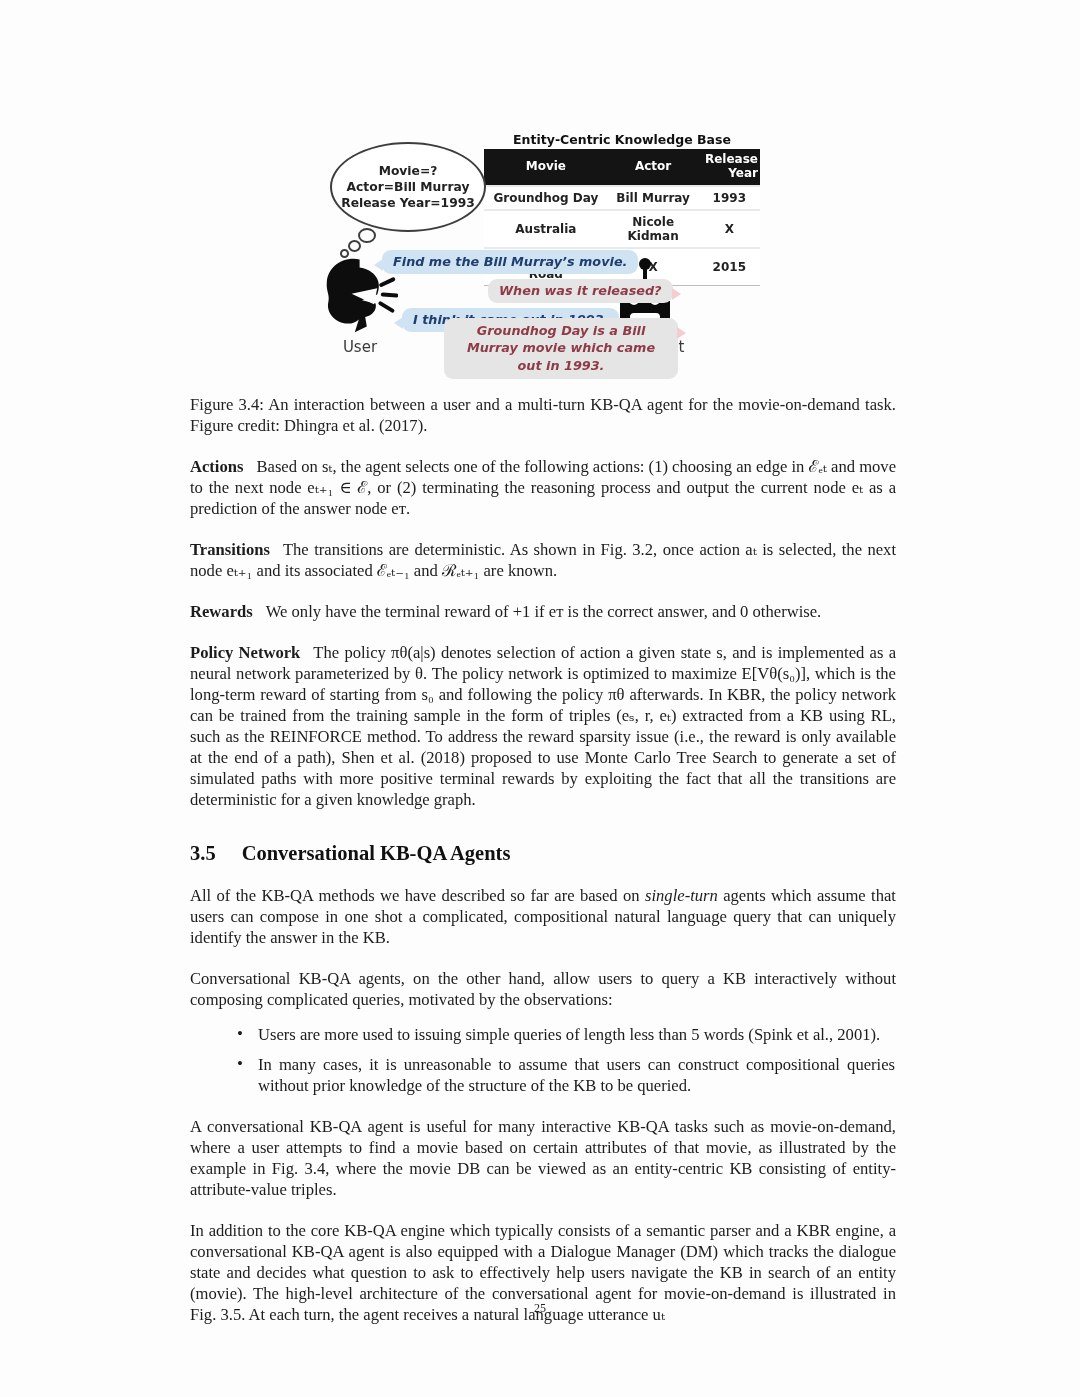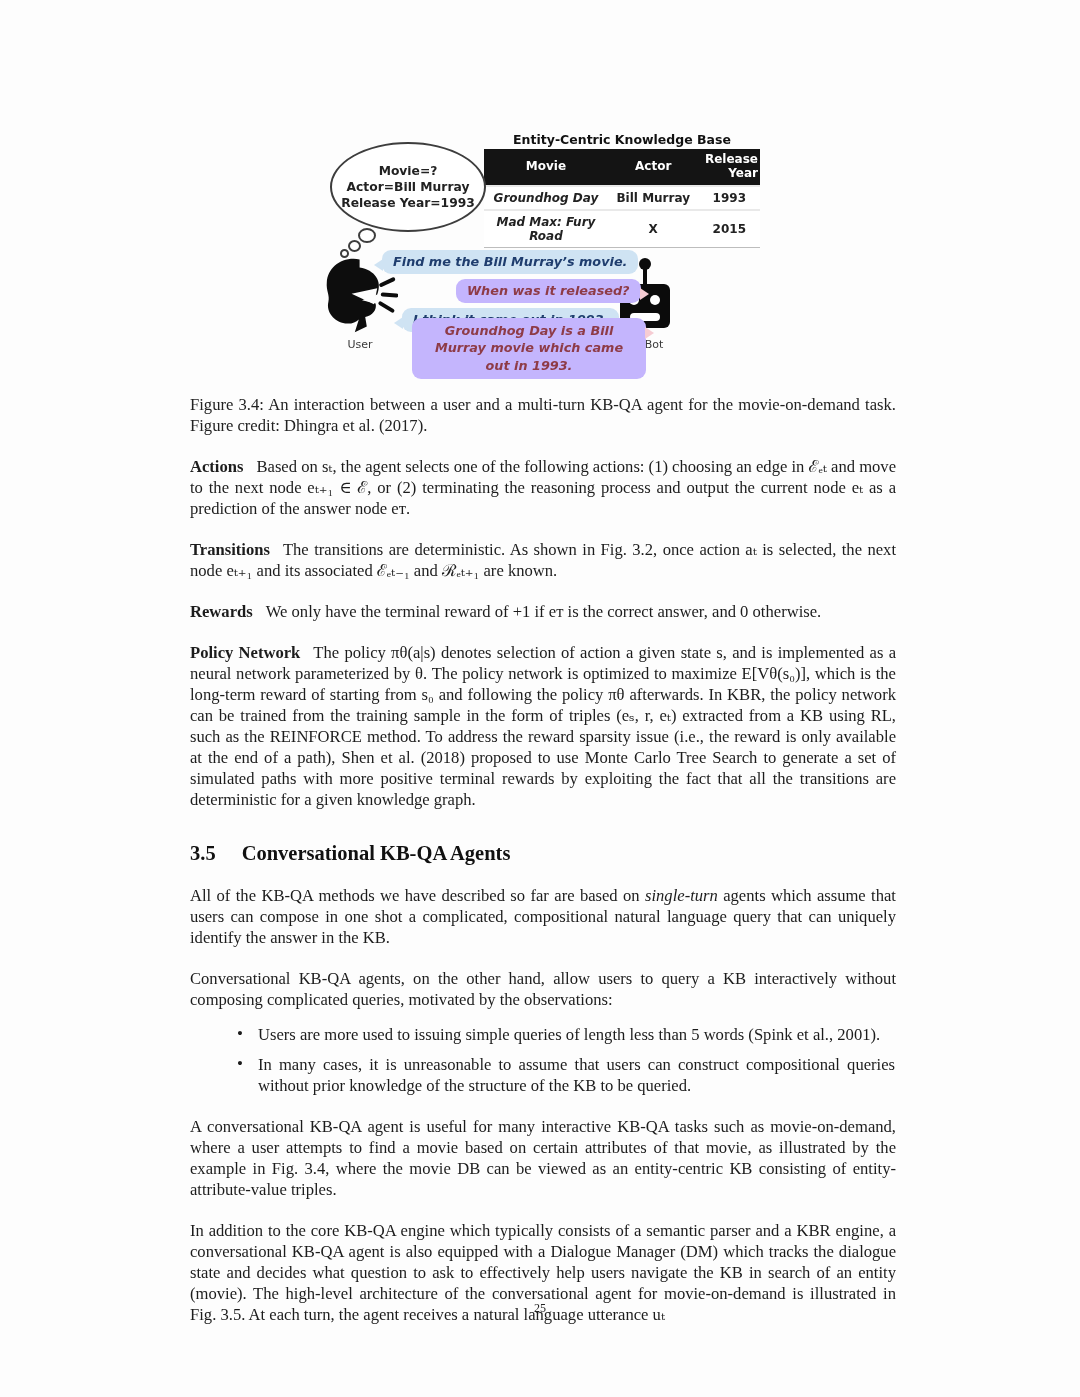--- a/index.html
+++ b/index.html
@@ -17,54 +17,54 @@
 
   .fig-title { position:absolute; left:294px; top:0; width:276px;
     text-align:center; font-size:12.5px; font-weight:bold; color:#111; }
 
   .kb-table { position:absolute; left:294px; top:17px; width:276px;
     border-collapse:collapse; font-size:12px; }
   .kb-table th { background:#141414; color:#fff; font-weight:bold;
     padding:4px 2px; line-height:1.15; }
   .kb-table td { text-align:center; padding:4px 2px; color:#222; font-weight:600;
     border-top:2px solid #e9e9e9; border-bottom:1px solid #bdbdbd; background:#fff; }
-  .kb-table tr td:first-child { font-style:italic; font-weight:600; }
+  .kb-table tr td:first-child { font-weight:600; }
   .movie-red   { color:#b2556a; }
   .movie-gray  { color:#93938c; }
   .movie-green { color:#879481; }
   .col-movie { width:126px; } .col-actor { width:92px; } .col-year { width:58px;text-align:right; }
 
   .cloud { position:absolute; left:140px; top:10px; width:152px; height:86px;
     border:2.5px solid #3d3d3d; border-radius:50%; background:#fff;
     display:flex; flex-direction:column; align-items:center; justify-content:center;
     font-size:12.3px; font-weight:bold; color:#222; line-height:1.32; text-align:left; }
   .cloud-dot { position:absolute; border:2px solid #3d3d3d; border-radius:50%; background:#fff; }
   .dot1 { left:168px; top:96px;  width:14px; height:11px; }
   .dot2 { left:158px; top:108px; width:9px;  height:8px;  }
   .dot3 { left:150px; top:117px; width:5px;  height:5px;  }
 
   .user-svg { position:absolute; left:128px; top:124px; }
-  .fig-label { position:absolute; font-size:11px; color:#3a3a3a; }
+  .fig-label { position:absolute; font-size:15px; color:#3a3a3a; }
   .user-label { left:134px; top:206px; width:72px; text-align:center; }
   .bot-label  { left:416px; top:206px; width:92px; text-align:left; }
 
   .bot-head { position:absolute; left:430px; top:152px; width:50px; height:44px;
     background:#0b0b0b; border-radius:6px; }
   .bot-eye { position:absolute; top:11px; width:10px; height:10px; background:#fff; border-radius:50%; }
   .bot-eye.l { left:9px; } .bot-eye.r { left:30px; }
   .bot-mouth { position:absolute; left:10px; bottom:7px; width:30px; height:8px;
     background:#fff; border-radius:4px; }
   .bot-antenna-line { position:absolute; left:453px; top:137px; width:4px; height:16px; background:#0b0b0b; }
   .bot-antenna-ball { position:absolute; left:449px; top:126px; width:12px; height:12px;
     background:#0b0b0b; border-radius:50%; }
 
   .bubble { position:absolute; padding:4px 11px 5px; border-radius:9px;
     font-size:12.8px; font-style:italic; font-weight:bold; white-space:nowrap; }
   .bubble.user { background:#cfe3f3; color:#1f3d6e; }
-  .bubble.bot  { background:#c4b5fd; color:#8e3b47; }
+  .bubble.bot  { background:#e5e5e5; color:#8e3b47;margin-left:32px; }
   .bubble.user::before { content:""; position:absolute; left:-8px; top:9px;
     border:6px solid transparent; border-right:9px solid #cfe3f3; border-left:0; }
   .bubble.bot::after { content:""; position:absolute; right:-8px; top:9px;
     border:6px solid transparent; border-left:9px solid #f6ccd3; border-right:0; }
   .b1 { left:192px; top:118px; }
   .b2 { left:266px; top:147px; }
   .b3 { left:212px; top:176px; }
   .b4 { left:222px; top:186px; width:212px; white-space:normal; text-align:center; line-height:1.35; }
 
   
@@ -98,20 +98,25 @@
         <tbody>
             <tr>
           <th class="col-movie">Movie</th>
           <th class="col-actor">Actor</th>
           <th class="col-year">Release Year</th>
         </tr>
         <tr>
           <td class="movie-red">Groundhog Day</td>
           <td>Bill Murray</td>
           <td>1993</td>
+        </tr>
+        <tr>
+          <td class="movie-gray">Australia</td>
+          <td>Nicole Kidman</td>
+          <td>X</td>
         </tr>
         <tr>
           <td class="movie-green">Mad Max: Fury Road</td>
           <td>X</td>
           <td>2015</td>
         </tr>
       </tbody>
         </table>
 
       <div class="cloud">

